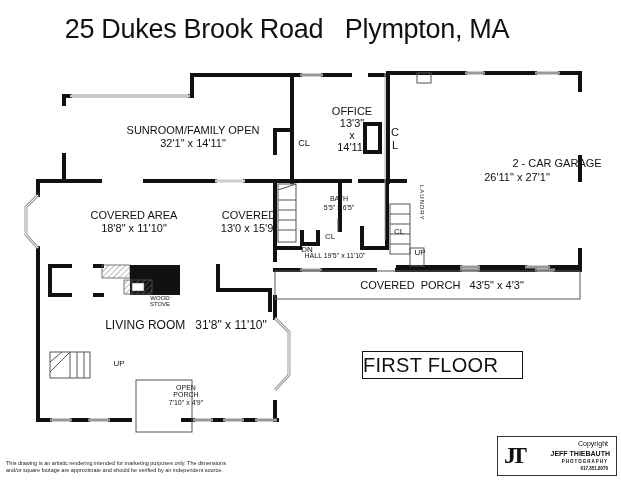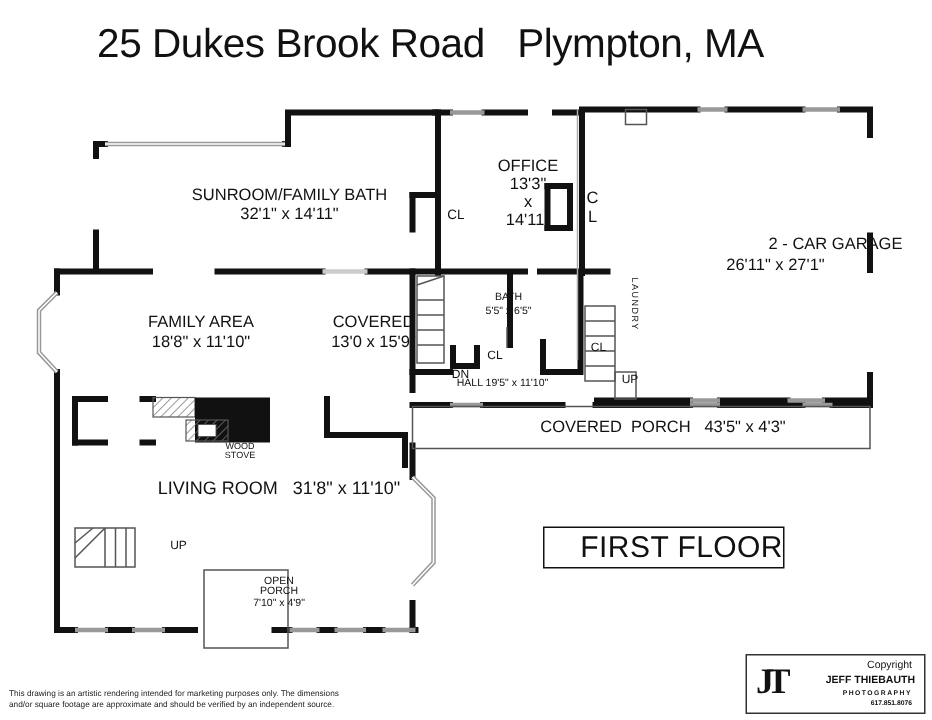--- a/index.html
+++ b/index.html
@@ -2,21 +2,21 @@
 <html><head>
   <meta charset="utf-8">
   <style>
     html, body { margin: 0; padding: 0; background: #ffffff; }
     body { width: 621px; height: 480px; position: relative; overflow: hidden; font-family: "Liberation Sans", sans-serif; color: #111; }
     .title { position: absolute; left: 0; top: 14px; width: 574px; text-align: center; font-size: 27px; letter-spacing: -0.3px; white-space: pre; }
     svg.plan { position: absolute; left: 0; top: 0; }
     .lbl { position: absolute; text-align: center; font-size: 11px; line-height: 13px; white-space: nowrap; transform: translateX(-50%); padding-left: 44px; }
     .sm { font-size: 7px; line-height: 8px; }
     .xs { font-size: 6px; line-height: 7px; }
-    .ff { position: absolute; left: 362px; top: 351px; width: 159px; height: 26px; border: 1.5px solid #111; font-size: 20px; line-height: 26px; text-align: right; letter-spacing: 0.3px; }
+    .ff { position: absolute; left: 362px; top: 351px; width: 159px; height: 26px; border: 1.5px solid #111; font-size: 20px; line-height: 26px; text-align: left; letter-spacing: 0.3px; }
     .disc { position: absolute; left: 6px; top: 460px; font-size: 5.5px; line-height: 6.5px; color: #222; }
     .logo { position: absolute; left: 497px; top: 436px; width: 118px; height: 38px; border: 1px solid #333; background: #fff; }
     .logo .mark { position: absolute; left: 6px; top: 5px; font-size: 24px; font-weight: bold; font-family: "Liberation Serif", serif; letter-spacing: -5px; }
     .logo .copy { position: absolute; right: 8px; top: 3px; font-size: 7px; }
     .logo .name { position: absolute; right: 6px; top: 13px; font-size: 7px; font-weight: bold; }
     .logo .photo { position: absolute; right: 8px; top: 22px; font-size: 4.5px; font-weight: bold; letter-spacing: 1px; }
     .logo .phone { position: absolute; right: 8px; top: 29px; font-size: 4.5px; font-weight: bold; }
   </style>
 </head>
 <body>
@@ -142,32 +142,32 @@
     <line x1="338" y1="232" x2="338" y2="218"></line>
     <line x1="385" y1="73" x2="385" y2="240" stroke="#aaa"></line>
   </g>
 
   <rect x="102" y="265" width="28" height="13" fill="url(#hatch)" stroke="#555" stroke-width="0.8"></rect>
   <rect x="130" y="265" width="50" height="30" fill="#111"></rect>
   <rect x="124" y="280" width="28" height="14" fill="url(#hatch)" stroke="#555" stroke-width="0.8"></rect>
   <rect x="132" y="283" width="12" height="8" fill="#fff" stroke="#555" stroke-width="0.6"></rect>
 </svg>
 
-<div class="lbl" style="left:171px;top:124px;">SUNROOM/FAMILY BATH</div>
+<div class="lbl" style="left:171px;top:124px;">SUNROOM/FAMILY OPEN</div>
 <div class="lbl" style="left:171px;top:137px;">32'1" x 14'11"</div>
 
 <div class="lbl" style="left:330px;top:105px;">OFFICE</div>
 <div class="lbl" style="left:330px;top:117px;">13'3"</div>
 <div class="lbl" style="left:330px;top:129px;">x</div>
 <div class="lbl" style="left:330px;top:141px;">14'11"</div>
 
 <div class="lbl" style="left:495px;top:157px;margin-left:40px;">2 - CAR GARAGE</div>
 <div class="lbl" style="left:495px;top:171px;">26'11" x 27'1"</div>
 
-<div class="lbl" style="left:112px;top:209px;">FAMILY AREA</div>
+<div class="lbl" style="left:112px;top:209px;">COVERED AREA</div>
 <div class="lbl" style="left:112px;top:222px;">18'8" x 11'10"</div>
 
 <div class="lbl" style="left:227px;top:209px;">COVERED</div>
 <div class="lbl" style="left:227px;top:222px;">13'0 x 15'9"</div>
 
 <div class="lbl sm" style="left:317px;top:195px;">BATH</div>
 <div class="lbl sm" style="left:317px;top:204px;">5'5" x 6'5"</div>
 
 <div class="lbl sm" style="left:313px;top:252px;">HALL 19'5" x 11'10"</div>
 

